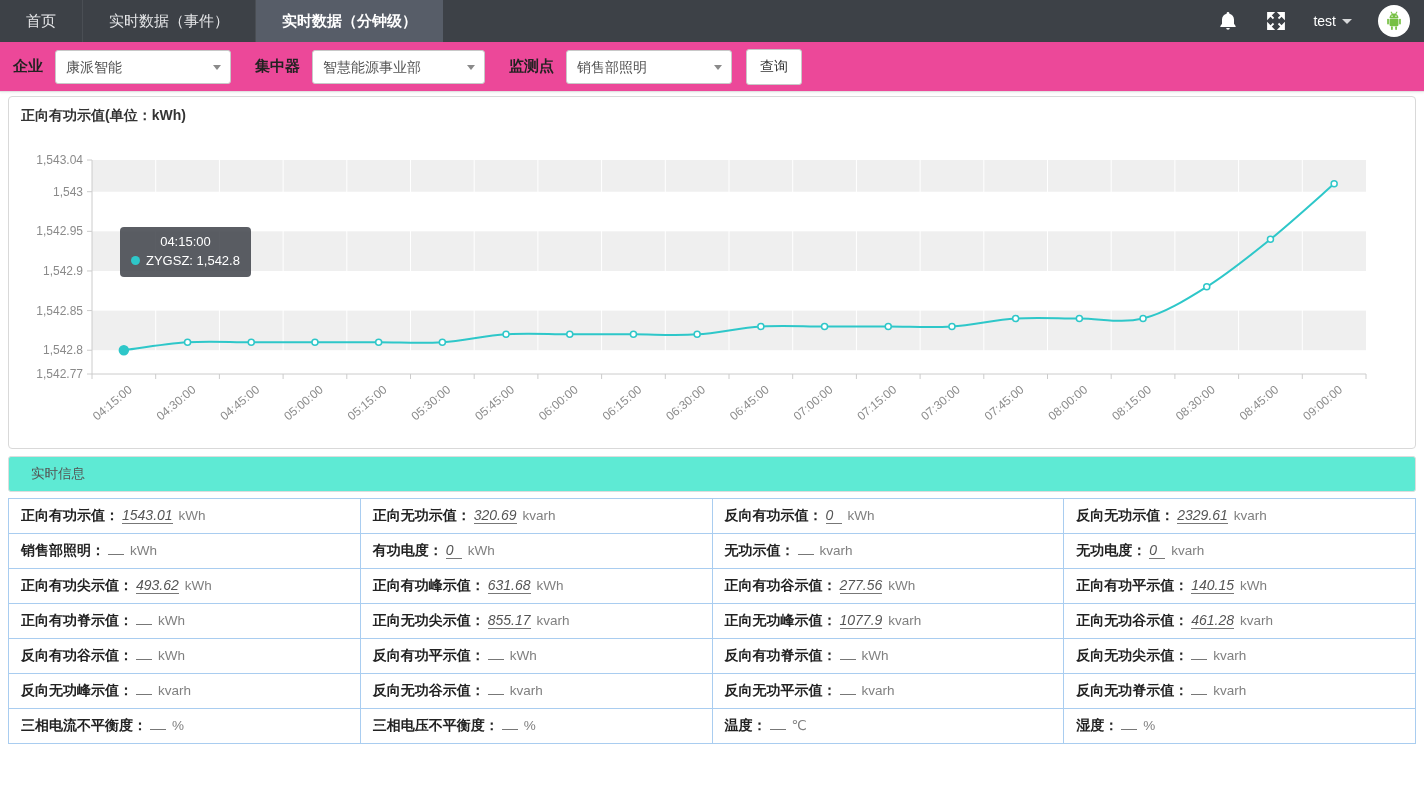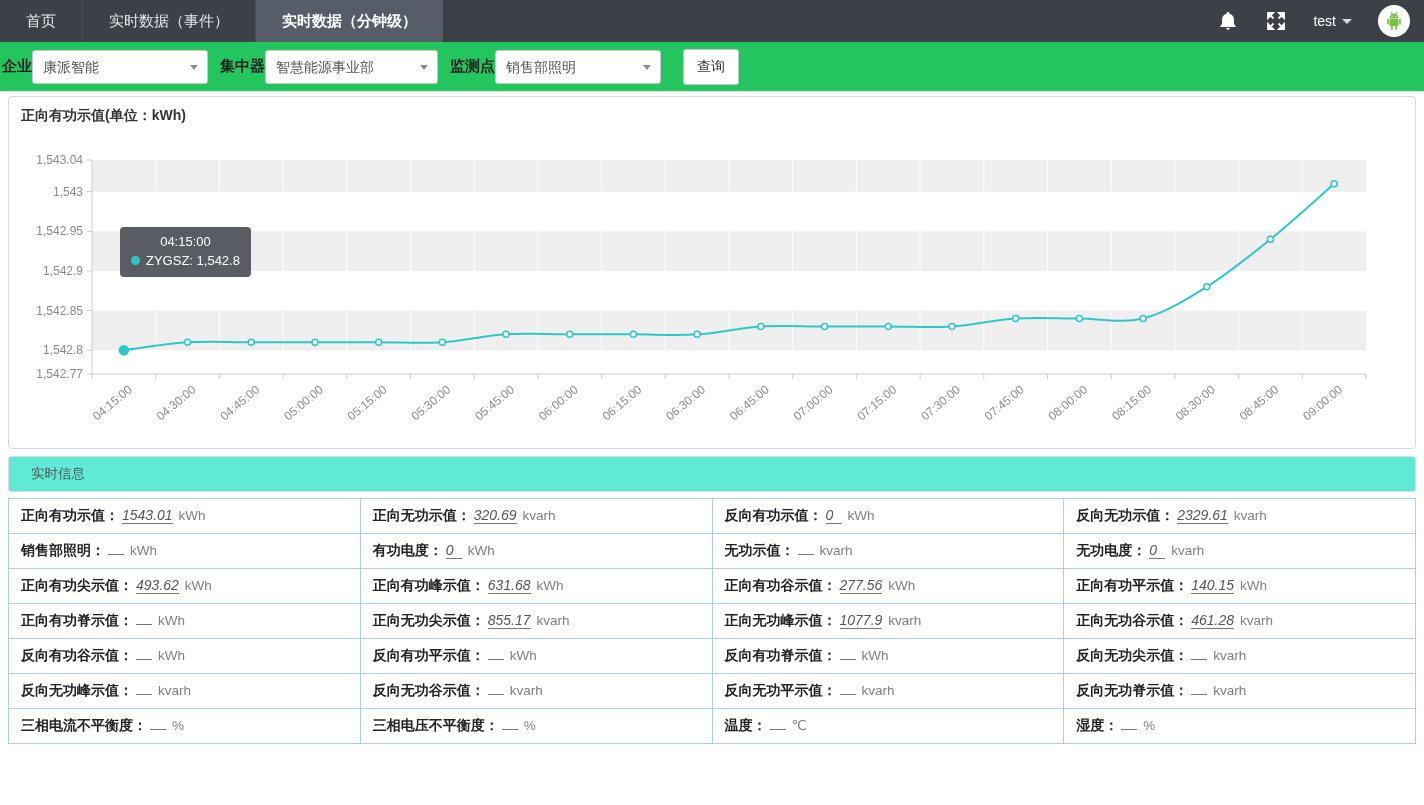--- a/index.html
+++ b/index.html
@@ -11,31 +11,31 @@
   .tabs { display:flex; align-items:flex-end; }
   .tab { line-height:42px; padding:0 26px; font-size:15px; cursor:pointer; border-right:1px solid rgba(255,255,255,.07); }
   .tab.active { background:#575d68; color:#fff; font-weight:bold; border-right:none; }
   .nav-right { margin-left:auto; display:flex; align-items:center; gap:26px; padding-right:14px; }
   .icon-btn { width:22px; height:22px; display:flex; align-items:center; justify-content:center; cursor:pointer; }
   .user-menu { display:flex; align-items:center; gap:6px; font-size:14px; color:#fff; cursor:pointer; }
   .caret { width:0; height:0; border-left:5px solid transparent; border-right:5px solid transparent; border-top:5px solid #d7d8da; }
   .avatar { width:32px; height:32px; border-radius:50%; background:#fff; display:flex; align-items:center; justify-content:center; overflow:hidden; cursor:pointer; }
 
   
-  .filter-bar { height:50px; display:flex; align-items:center; padding-left:2px; gap:0;
-    border-bottom:1px solid #e2e2e2; box-shadow:0 1px 2px rgba(0,0,0,.06); background:#22c55e; }
+  .filter-bar { height:50px; display:flex; align-items:center; padding-left:13px; gap:12px;
+    border-bottom:1px solid #e2e2e2; box-shadow:0 1px 2px rgba(0,0,0,.06); background:#ec4899; }
   .f-label { font-size:15px; font-weight:bold; color:#222; margin-left:12px; }
   .f-label:first-child { margin-left:0; }
   .select { position:relative; height:34px; border:1px solid #c8c8c8; border-radius:3px; background:#fff;
     line-height:32px; font-size:14px; color:#555; padding:0 26px 0 10px; cursor:pointer; }
   .select .sel-caret { position:absolute; right:9px; top:14px; width:0; height:0;
     border-left:4px solid transparent; border-right:4px solid transparent; border-top:5px solid #8a8a8a; }
   .sel-company { width:176px; } .sel-concentrator { width:173px; } .sel-point { width:166px; }
   .query-btn { height:36px; padding:0 13px; border:1px solid #c8c8c8; border-radius:3px; background:#fff;
-    font-size:14px; color:#333; margin-left:22px; cursor:pointer; font-family:inherit; }
+    font-size:14px; color:#333; margin-left:2px; cursor:pointer; font-family:inherit; }
 
   
   .chart-panel { position:relative; margin:4px 8px 7px 8px; height:353px; border:1px solid #d9d9d9;
     border-radius:4px; background:#fff; }
   .chart-title { padding:10px 0 0 12px; font-size:14px; font-weight:bold; color:#333; }
   .chart-svg { position:absolute; left:0; top:0; }
   .chart-tooltip { position:absolute; left:111px; top:130px; min-width:118px; background:rgba(64,68,74,.86);
     border-radius:4px; color:#fff; font-size:13px; padding:5px 11px 7px 11px; line-height:19px; pointer-events:none; }
   .tt-title { text-align:center; }
   .tt-line { display:flex; align-items:center; gap:6px; white-space:nowrap; }

